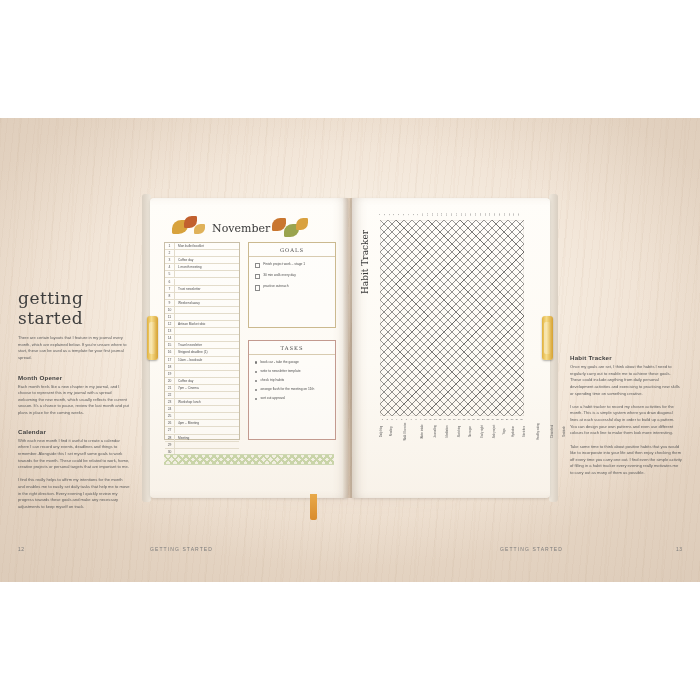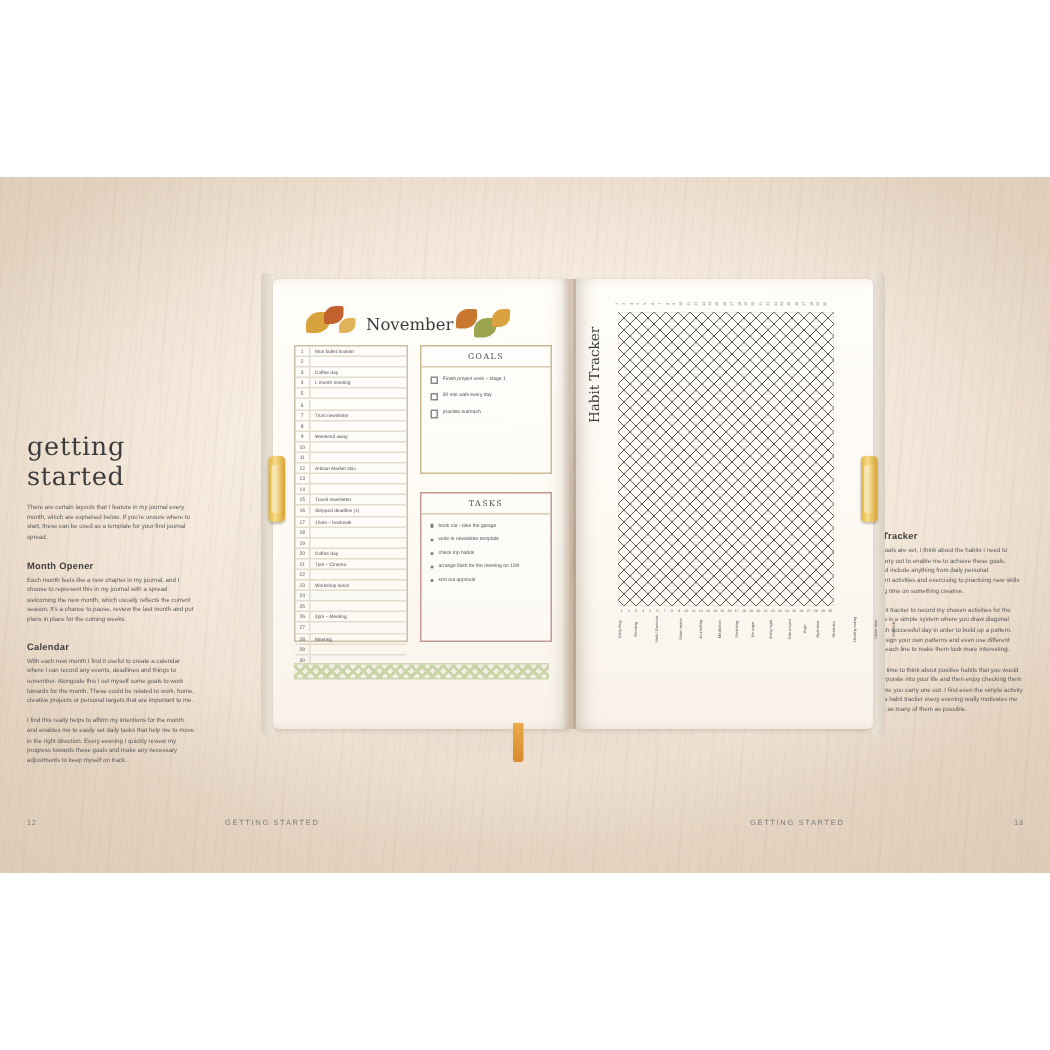--- a/index.html
+++ b/index.html
@@ -102,24 +102,23 @@
     position: absolute;
     font-size: 5px;
     color: #7b7b7b;
     letter-spacing: 1.1px;
   }
 
   
   .book {
     position: absolute;
     left: 150px;
-    top: 68px;
+    top: 80px;
     width: 400px;
     height: 300px;
-    margin-left: 32px;
   }
   .book-shadow {
     position: absolute;
     left: 146px;
     top: 88px;
     width: 410px;
     height: 300px;
     background: radial-gradient(ellipse 52% 52% at 50% 55%, rgba(110,80,50,0.20) 0%, rgba(110,80,50,0.06) 65%, rgba(0,0,0,0) 100%);
     filter: blur(6px);
   }

